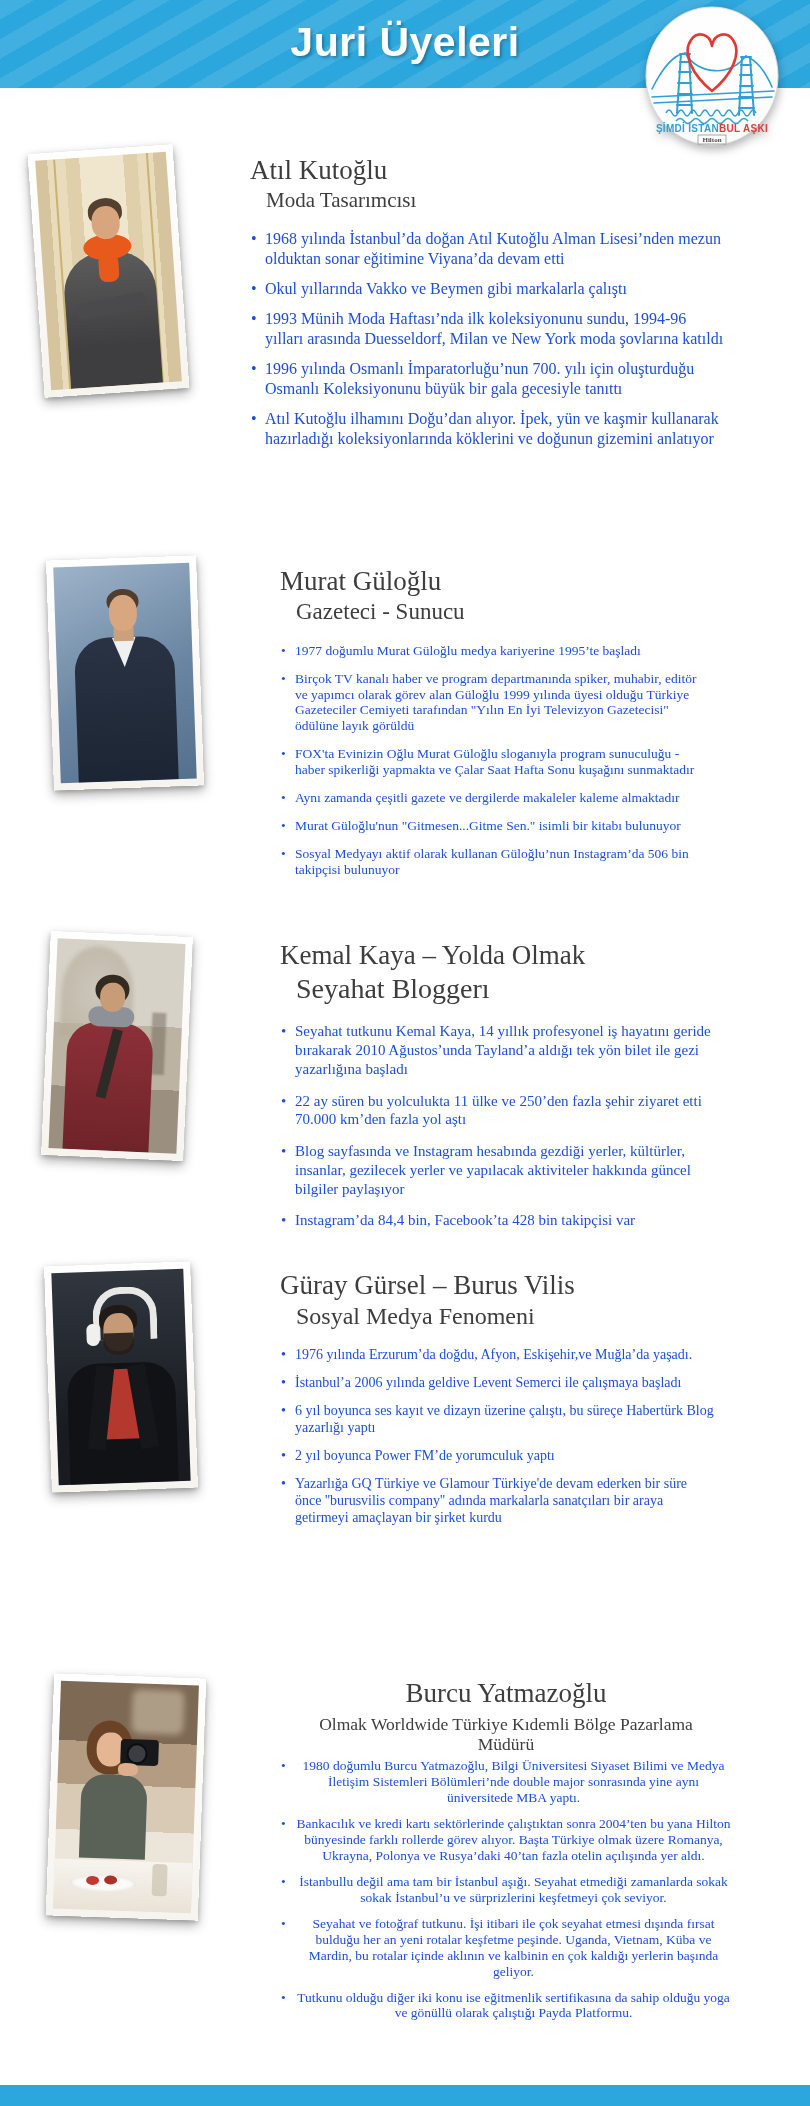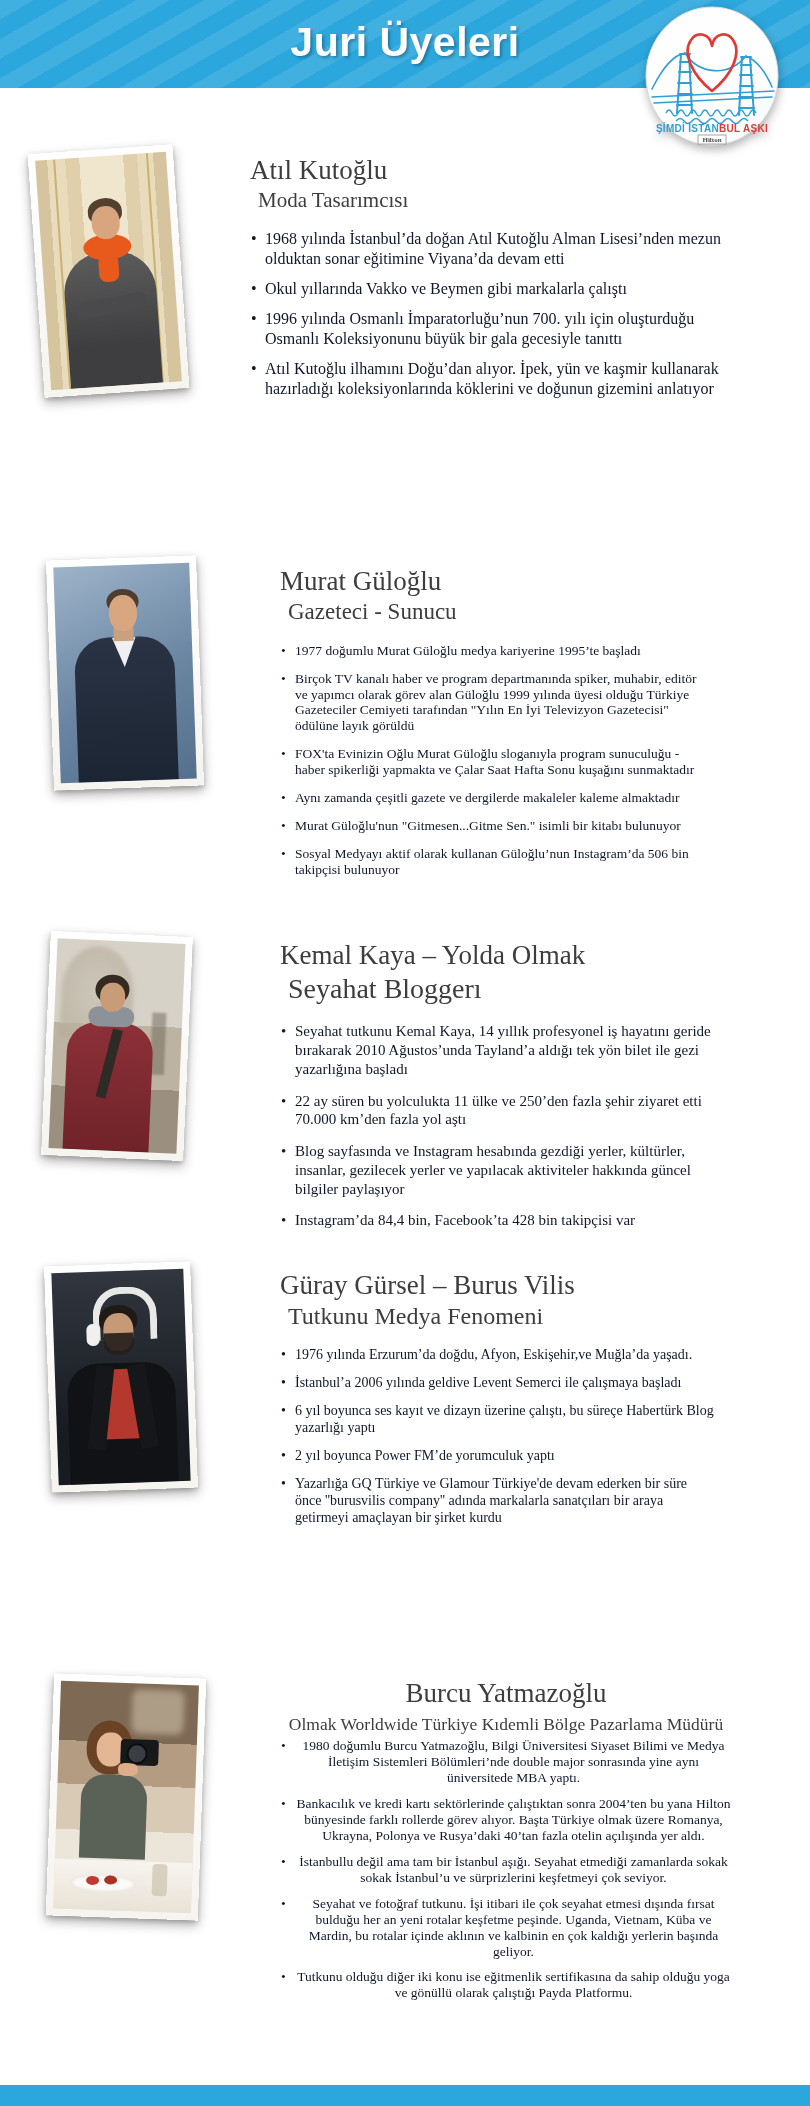--- a/index.html
+++ b/index.html
@@ -28,22 +28,22 @@
   .s3{top:930px;height:332px;} .s4{top:1262px;height:410px;}
   .s5{top:1672px;height:434px;}
 
   .polaroid{position:absolute;background:linear-gradient(#ffffff,#f6f4ef);padding:7px;
         box-shadow:0 5px 12px rgba(0,0,0,0.32),0 2px 4px rgba(0,0,0,0.18);}
   .pic{position:relative;overflow:hidden;}
   .pic > div{position:absolute;}
 
   .tcol{position:absolute;}
   .name{margin:0;font-weight:normal;color:#3d3d3d;font-size:27px;line-height:1.12;}
-  .role{margin:3px 8px 0;font-weight:normal;color:#3d3d3d;line-height:1.15;}
-  ul.bullets{list-style:none;margin:0;padding:0;color:#0f172a;}
+  .role{margin:3px 16px 0;font-weight:normal;color:#3d3d3d;line-height:1.15;}
+  ul.bullets{list-style:none;margin:0;padding:0;color:#1d4ed8;}
   ul.bullets li{position:relative;padding-left:15px;}
   ul.bullets li::before{content:"\2022";position:absolute;left:1px;top:0;}
 
   .s1 .tcol{left:250px;top:10px;width:478px;}
   .s1 .role{font-size:21px;}
   .s1 ul.bullets{margin-top:17px;font-size:16px;line-height:1.25;}
   .s1 ul.bullets li + li{margin-top:10px;}
 
   .s2 .tcol{left:280px;top:8px;width:432px;}
   .s2 .role{font-size:23px;}
@@ -128,20 +128,21 @@
         <div style="left:49px;top:42px;width:34px;height:26px;background:#54402f;border-radius:50% 50% 40% 40%;"></div>
         <div style="left:52px;top:50px;width:28px;height:33px;background:#d9a57f;border-radius:46%;"></div>
       </div>
     </figure>
     <div class="tcol">
       <h2 class="name">Atıl Kutoğlu</h2>
       <h3 class="role">Moda Tasarımcısı</h3>
       <ul class="bullets">
         <li>1968 yılında İstanbul’da doğan Atıl Kutoğlu Alman Lisesi’nden mezun olduktan sonar eğitimine Viyana’da devam etti</li>
         <li>Okul yıllarında Vakko ve Beymen gibi markalarla çalıştı</li>
+        <li>1993 Münih Moda Haftası’nda ilk koleksiyonunu sundu, 1994-96 yılları arasında Duesseldorf, Milan ve New York moda şovlarına katıldı</li>
         <li>1996 yılında Osmanlı İmparatorluğu’nun 700. yılı için oluşturduğu Osmanlı Koleksiyonunu büyük bir gala gecesiyle tanıttı</li>
         <li>Atıl Kutoğlu ilhamını Doğu’dan alıyor. İpek, yün ve kaşmir kullanarak hazırladığı koleksiyonlarında köklerini ve doğunun gizemini anlatıyor</li>
       </ul>
     </div>
   </section>
 
   <section class="profile s2">
     <figure class="polaroid" style="left:50px;top:0;margin:0;transform:rotate(-2deg);">
       <div class="pic" style="width:136px;height:216px;background:linear-gradient(155deg,#9db3c9 0%,#6b86a2 55%,#55708c 100%);">
         <div style="left:18px;top:72px;width:100px;height:144px;background:linear-gradient(#2a3344,#1c2533);border-radius:34px 34px 0 0;"></div>
@@ -198,21 +199,21 @@
         <div style="left:78px;top:94px;width:18px;height:84px;background:#15171b;transform:rotate(-8deg);"></div>
         <div style="left:40px;top:16px;width:50px;height:46px;border:7px solid #e8e8e6;border-bottom:none;border-radius:28px 28px 0 0;"></div>
         <div style="left:46px;top:34px;width:38px;height:26px;background:#1f1a16;border-radius:50% 50% 30% 30%;"></div>
         <div style="left:50px;top:42px;width:30px;height:38px;background:#c79a77;border-radius:44%;"></div>
         <div style="left:50px;top:62px;width:30px;height:22px;background:#26201b;border-radius:0 0 50% 50%;opacity:.92;"></div>
         <div style="left:33px;top:52px;width:13px;height:22px;background:#f0f0ee;border-radius:6px;"></div>
       </div>
     </figure>
     <div class="tcol">
       <h2 class="name">Güray Gürsel – Burus Vilis</h2>
-      <h3 class="role">Tutkunu Medya Fenomeni</h3>
+      <h3 class="role">Sosyal Medya Fenomeni</h3>
       <ul class="bullets">
         <li>1976 yılında Erzurum’da doğdu, Afyon, Eskişehir,ve Muğla’da yaşadı.</li>
         <li>İstanbul’a 2006 yılında geldive Levent Semerci ile çalışmaya başladı</li>
         <li>6 yıl boyunca ses kayıt ve dizayn üzerine çalıştı, bu süreçe Habertürk Blog yazarlığı yaptı</li>
         <li>2 yıl boyunca Power FM’de yorumculuk yaptı</li>
         <li>Yazarlığa GQ Türkiye ve Glamour Türkiye'de devam ederken bir süre önce ''burusvilis company'' adında markalarla sanatçıları bir araya getirmeyi amaçlayan bir şirket kurdu</li>
       </ul>
     </div>
   </section>
 

